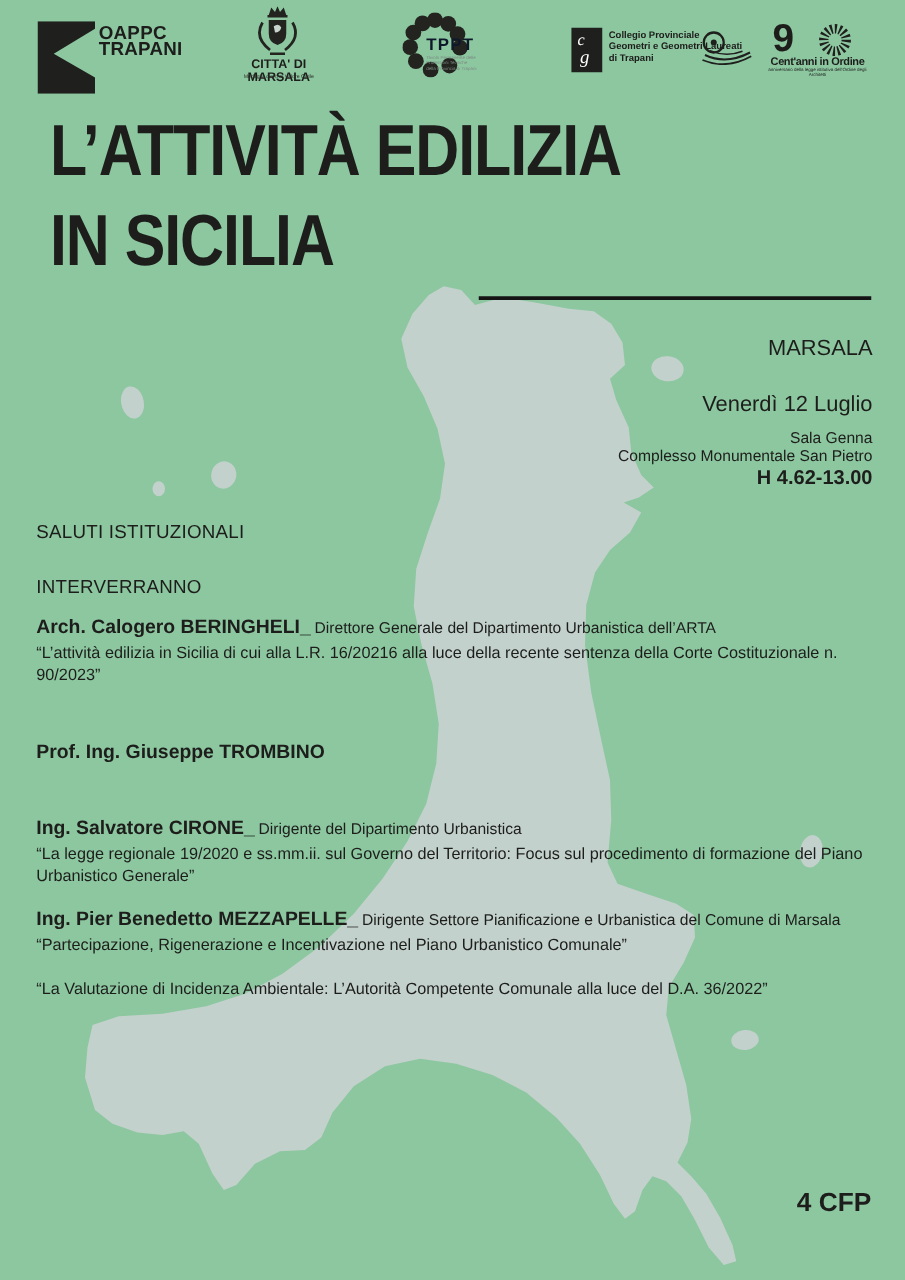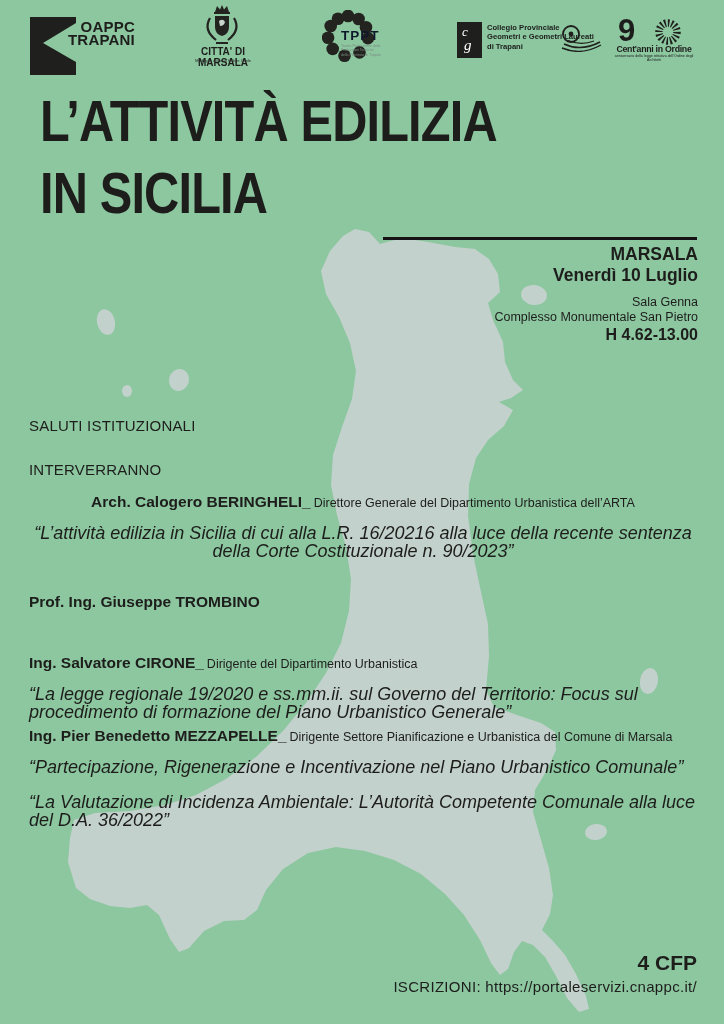--- a/index.html
+++ b/index.html
@@ -5,51 +5,51 @@
   html,body{margin:0;padding:0;}
   .poster{
     position:relative;width:724px;height:1024px;overflow:hidden;
     background:#8cc7a0;color:#1d1d1b;
     font-family:"Liberation Sans","DejaVu Sans",sans-serif;
   }
   .abs{position:absolute;}
   svg{display:block;}
 
   
-  .logo-oappc-text{left:68px;top:20px;font-weight:bold;font-size:15px;line-height:13px;letter-spacing:.2px;text-align:right;}
+  .logo-oappc-text{left:79px;top:20px;font-weight:bold;font-size:15px;line-height:13px;letter-spacing:.2px;}
   .logo-marsala-title{left:178px;top:46px;width:90px;text-align:center;font-weight:bold;font-size:10px;line-height:11px;}
   .logo-marsala-sub{left:178px;top:58px;width:90px;text-align:center;font-size:4.2px;color:#2a2a26;}
   .tppt-acronym{left:341px;top:28px;font-size:13.5px;font-weight:bold;letter-spacing:1px;color:#0f172a;}
   .tppt-tag{left:341px;top:44px;width:52px;font-size:3.6px;line-height:4.4px;color:#7d8c83;}
   .collegio-text{left:487px;top:23px;font-weight:bold;font-size:7.6px;line-height:9.4px;}
   .cento-num{left:618px;top:15px;font-weight:bold;font-size:31px;letter-spacing:-2px;line-height:31px;}
   .cento-label{left:614px;top:44px;width:80px;text-align:center;font-weight:bold;font-size:8.8px;letter-spacing:-.3px;}
   .cento-tag{left:614px;top:54px;width:80px;text-align:center;font-size:3.6px;}
 
   
   .main-title{left:40px;top:85px;font-weight:bold;font-size:58px;line-height:72px;letter-spacing:-1px;white-space:nowrap;}
   .main-title .tline{display:block;}
   .main-title .tline span{display:inline-block;transform:scaleX(.84);transform-origin:left center;}
 
   
   .event-rule{left:383px;top:237px;width:314px;height:3px;background:#141414;}
   .event-info{top:244px;right:26px;text-align:right;}
-  .ev-city,.ev-date{font-weight:bold;font-size:17.5px;line-height:21px;}
+  .ev-city,.ev-date{font-weight:normal;font-size:17.5px;line-height:21px;margin-top:24px;}
   .ev-date{margin-bottom:9px;}
   .ev-venue{font-size:12.5px;line-height:14.5px;}
   .ev-time{font-weight:bold;font-size:16px;line-height:18px;margin-top:2px;}
 
   
   .section-label{left:29px;font-size:15px;letter-spacing:.2px;}
 
   
   .speaker{left:29px;width:668px;}
   .sp-name{font-weight:bold;font-size:15.5px;line-height:19px;}
   .sp-role{font-size:12.5px;padding-left:3px;}
-  .sp-talk{font-style:italic;font-size:18px;line-height:18px;margin-top:13px;}
+  .sp-talk{font-size:13px;line-height:18px;margin-top:2px;}
 
   
   .cfp{right:27px;top:951px;font-weight:bold;font-size:21px;}
   .iscrizioni{right:27px;top:978px;font-size:15px;letter-spacing:.3px;}
 </style>
 </head>
 <body>
 
 <div class="poster">
 
@@ -133,30 +133,30 @@
   </div>
 
   <div class="abs main-title">
     <div class="tline"><span>L’ATTIVITÀ EDILIZIA</span></div>
     <div class="tline"><span>IN SICILIA</span></div>
   </div>
 
   <div class="abs event-rule"></div>
   <div class="abs event-info">
     <div class="ev-city">MARSALA</div>
-    <div class="ev-date">Venerdì 10 Luglio</div>
+    <div class="ev-date">Venerdì 12 Luglio</div>
     <div class="ev-venue">Sala Genna</div>
     <div class="ev-venue">Complesso Monumentale San Pietro</div>
     <div class="ev-time">H 4.62-13.00</div>
   </div>
 
   <div class="abs section-label" style="top:417px;">SALUTI ISTITUZIONALI</div>
   <div class="abs section-label" style="top:461px;">INTERVERRANNO</div>
 
-  <div class="abs speaker" style="top:492px;text-align:center;">
+  <div class="abs speaker" style="top:492px;">
     <div><span class="sp-name">Arch. Calogero BERINGHELI_</span><span class="sp-role">Direttore Generale del Dipartimento Urbanistica dell’ARTA</span></div>
     <div class="sp-talk">“L’attività edilizia in Sicilia di cui alla L.R. 16/20216 alla luce della recente sentenza della Corte Costituzionale n. 90/2023”</div>
   </div>
 
   <div class="abs speaker" style="top:592px;">
     <div><span class="sp-name">Prof. Ing. Giuseppe TROMBINO</span><span class="sp-role"></span></div>
   </div>
 
   <div class="abs speaker" style="top:653px;">
     <div><span class="sp-name">Ing. Salvatore CIRONE_</span><span class="sp-role">Dirigente del Dipartimento Urbanistica</span></div>
@@ -166,15 +166,14 @@
   <div class="abs speaker" style="top:726px;">
     <div><span class="sp-name">Ing. Pier Benedetto MEZZAPELLE_</span><span class="sp-role">Dirigente Settore Pianificazione e Urbanistica del Comune di Marsala</span></div>
     <div class="sp-talk">“Partecipazione, Rigenerazione e Incentivazione nel Piano Urbanistico Comunale”</div>
   </div>
 
   <div class="abs speaker" style="top:780px;">
     <div class="sp-talk">“La Valutazione di Incidenza Ambientale: L’Autorità Competente Comunale alla luce del D.A. 36/2022”</div>
   </div>
 
   <div class="abs cfp">4 CFP</div>
-  <div class="abs iscrizioni">ISCRIZIONI: https://portaleservizi.cnappc.it/</div>
 
 </div>
 
 </body></html>

